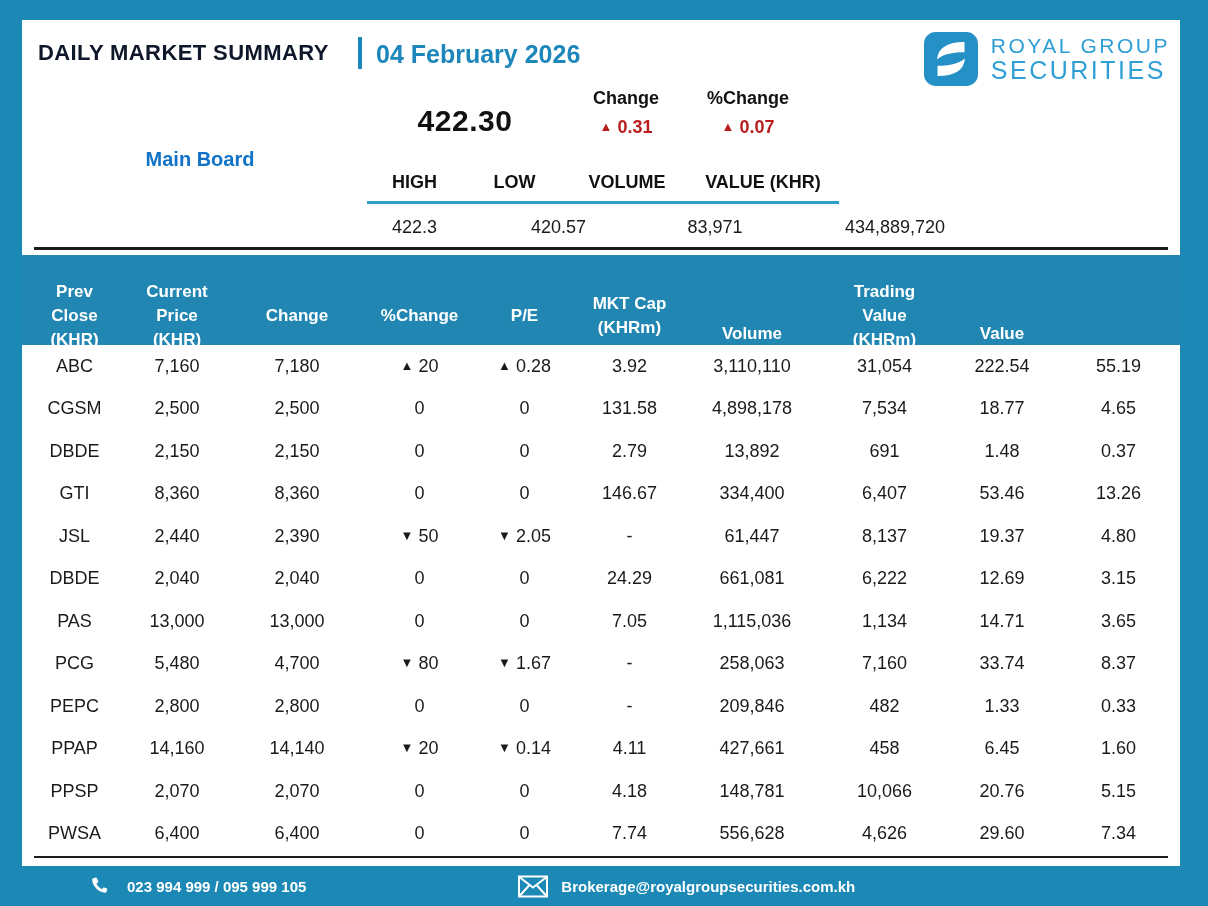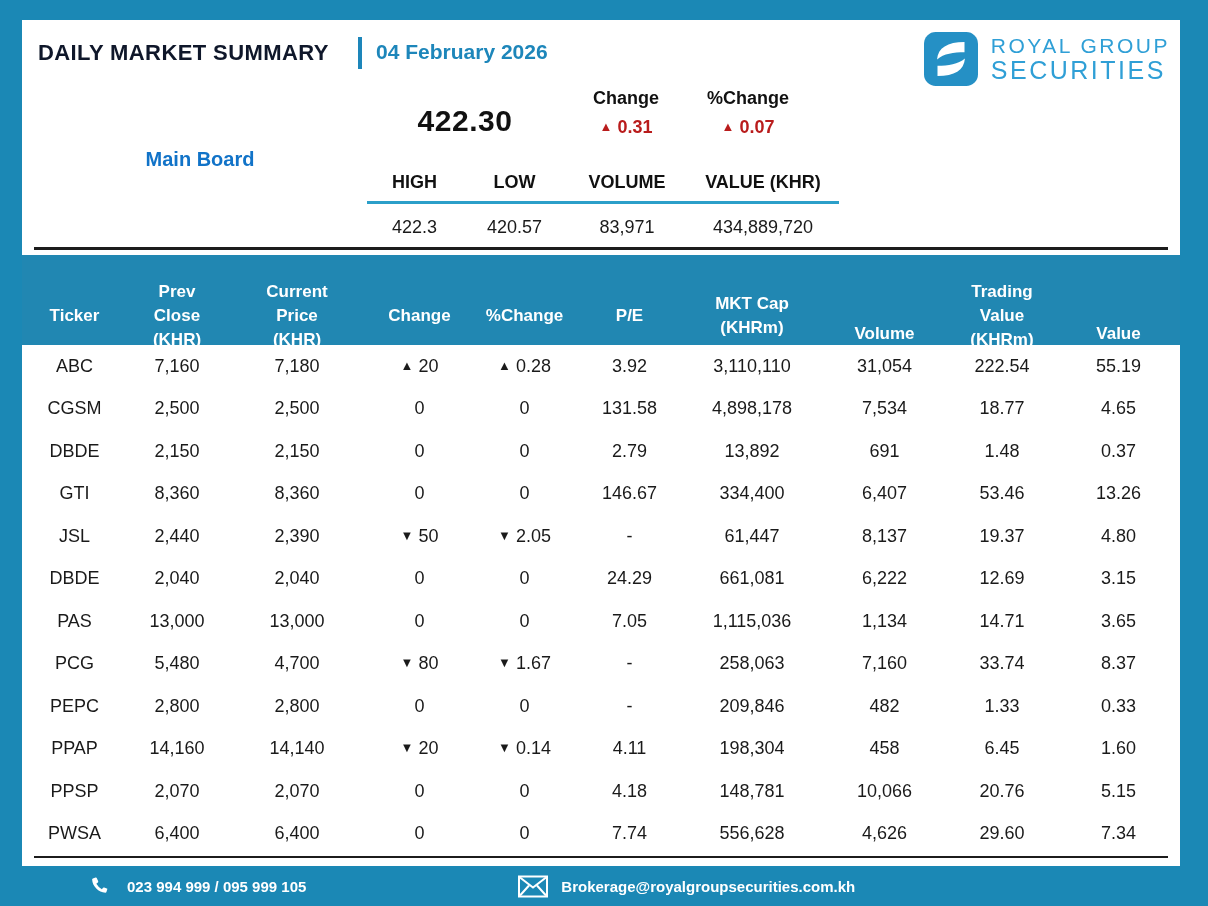--- a/index.html
+++ b/index.html
@@ -20,21 +20,21 @@
     position:absolute; left:16px; top:20px;
     font-size:22px; font-weight:bold; color:#0f172a;
     letter-spacing:.4px;
   }
   .title-sep {
     position:absolute; left:336px; top:17px;
     width:4px; height:32px; background:#1d86ba;
   }
   .report-date {
     position:absolute; left:354px; top:20px;
-    font-size:21px; font-weight:bold; color:#1d86ba;
+    font-size:25px; font-weight:bold; color:#1d86ba;
   }
   .logo {
     position:absolute; right:10px; top:12px;
     display:flex; align-items:center; gap:13px;
   }
   .logo-mark { width:54px; height:54px; display:block; }
   .logo-text { line-height:1.04; color:#2f9fd6; }
   .logo-line1 { font-size:21px; letter-spacing:2.5px; }
   .logo-line2 { font-size:25px; letter-spacing:2.5px; }
   
@@ -63,21 +63,21 @@
   
   .stats { position:absolute; left:345px; top:152px; width:472px; }
   .stats-head, .stats-vals {
     display:grid; grid-template-columns:95px 105px 120px 152px;
     text-align:center;
   }
   .stats-head {
     font-weight:bold; font-size:18px; color:#111;
     padding-bottom:8px; border-bottom:3px solid #2b9fc9;
   }
-  .stats-vals { font-size:18px; color:#1a1a1a; padding-top:13px; }
+  .stats-vals { font-size:18px; color:#1a1a1a; padding-top:13px;gap:44px; }
   
   .divider-top    { position:absolute; left:12px; right:12px; top:227px; border-top:3px solid #1c1c1c; }
   .divider-bottom { position:absolute; left:12px; right:12px; top:836px; border-top:2px solid #1c1c1c; }
   
   .mkt-table { position:absolute; left:0; top:235px; width:1158px; }
   .t-head {
     display:grid;
     grid-template-columns:105px 100px 140px 105px 105px 105px 140px 125px 110px 123px;
     height:90px; background:#2187b2; color:#fff;
     font-weight:bold; font-size:17px;
@@ -154,23 +154,20 @@
       <div>420.57</div>
       <div>83,971</div>
       <div>434,889,720</div>
     </div>
   </div>
 
   <div class="divider-top"></div>
 
   <div class="mkt-table">
     <div class="t-head">
-        <div class="th th-mid">
-          <div>Ticker</div>
-        </div>
         <div class="th th-mid">
           <div>Prev</div>
           <div>Close</div>
           <div>(KHR)</div>
         </div>
         <div class="th th-mid">
           <div>Current</div>
           <div>Price</div>
           <div>(KHR)</div>
         </div>
@@ -312,21 +309,21 @@
           <div class="td">1.33</div>
           <div class="td">0.33</div>
         </div>
         <div class="tr">
           <div class="td">PPAP</div>
           <div class="td">14,160</div>
           <div class="td">14,140</div>
           <div class="td down"><span class="tri">▼</span> 20</div>
           <div class="td down"><span class="tri">▼</span> 0.14</div>
           <div class="td">4.11</div>
-          <div class="td">198,304</div>
+          <div class="td">427,661</div>
           <div class="td">458</div>
           <div class="td">6.45</div>
           <div class="td">1.60</div>
         </div>
         <div class="tr">
           <div class="td">PPSP</div>
           <div class="td">2,070</div>
           <div class="td">2,070</div>
           <div class="td">0</div>
           <div class="td">0</div>

